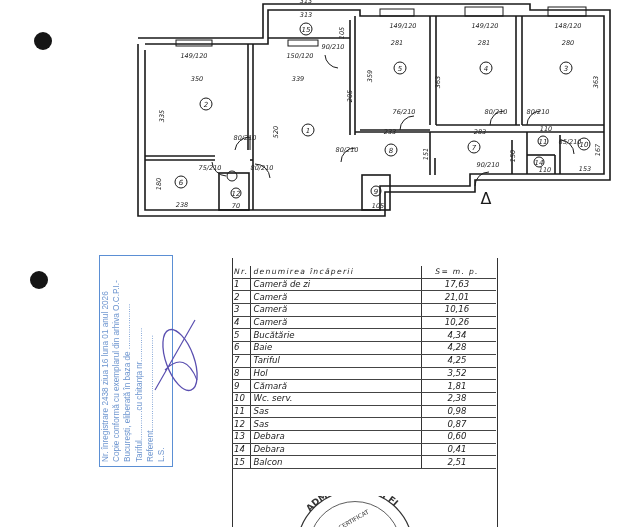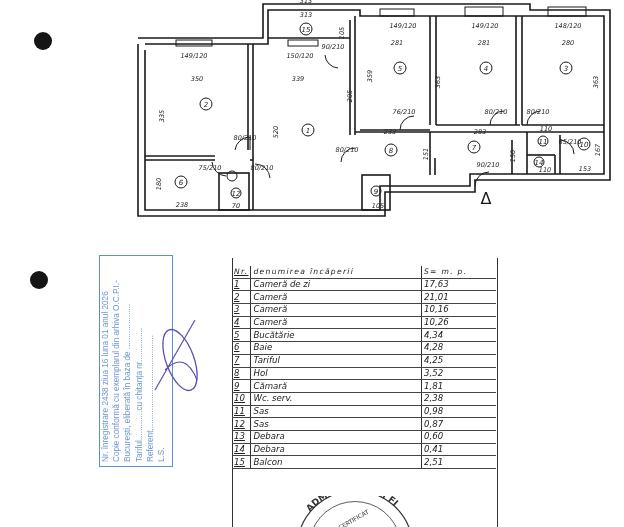--- a/index.html
+++ b/index.html
@@ -4,23 +4,23 @@
 <style>
   html,body{margin:0;padding:0;background:#fff;}
   body{width:624px;height:527px;position:relative;overflow:hidden;font-family:"DejaVu Sans",sans-serif;color:#1a1a1a;}
   .punch{position:absolute;width:18px;height:18px;border-radius:50%;background:#151515;}
   #plan{position:absolute;left:0;top:0;}
   .lbl{font-family:"DejaVu Sans",sans-serif;font-style:italic;font-size:6.5px;fill:#222;}
   .rn{font-family:"DejaVu Sans",sans-serif;font-style:italic;font-size:7px;fill:#222;}
   
   #room-table{position:absolute;left:232px;top:266px;width:264px;border-collapse:collapse;font-family:"DejaVu Sans",sans-serif;font-style:italic;font-size:8.6px;color:#222;}
   #room-table td{border-bottom:1px solid #444;height:11.7px;padding:0 2px;line-height:11px;white-space:nowrap;}
-  #room-table td.nr{width:14px;border-right:1px solid #333;text-decoration:underline;}
+  #room-table td.nr{width:14px;border-right:1px solid #333;}
   #room-table td.name{border-right:1px solid #333;}
-  #room-table td.area{width:66px;text-align:left;padding-right:6px;}
+  #room-table td.area{width:66px;text-align:center;padding-right:6px;}
   #room-table tr.hdr td{font-size:7.6px;letter-spacing:1.3px;}
   #room-table tr.sub td.name{padding-left:22px;}
   #room-table tr.total td.name{padding-left:34px;letter-spacing:1.4px;}
   .tbl-border{position:absolute;left:232px;top:258px;width:264px;height:272px;border-left:1px solid #333;border-right:1px solid #333;}
   
   #stamp{position:absolute;left:99px;top:255px;width:72px;height:210px;border:1.5px solid #5b8fd4;}
   #stamp-inner{position:absolute;left:0;top:0;width:210px;height:72px;transform-origin:0 0;transform:translate(0px,210px) rotate(-90deg);font-family:"Liberation Sans",sans-serif;font-size:8.2px;color:#6d95cf;}
   #stamp-inner div{height:11.2px;line-height:11.2px;padding-left:4px;white-space:nowrap;}
   #round-stamp{position:absolute;left:290px;top:496px;}
 </style>

